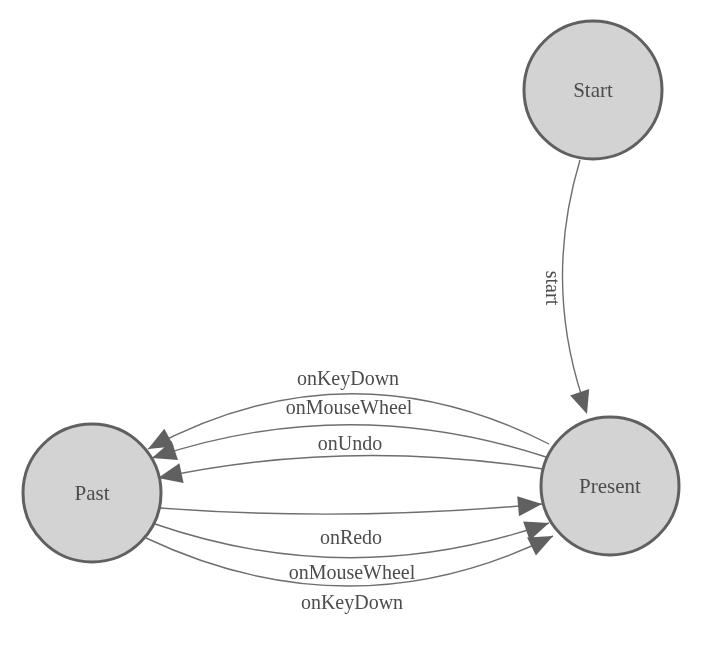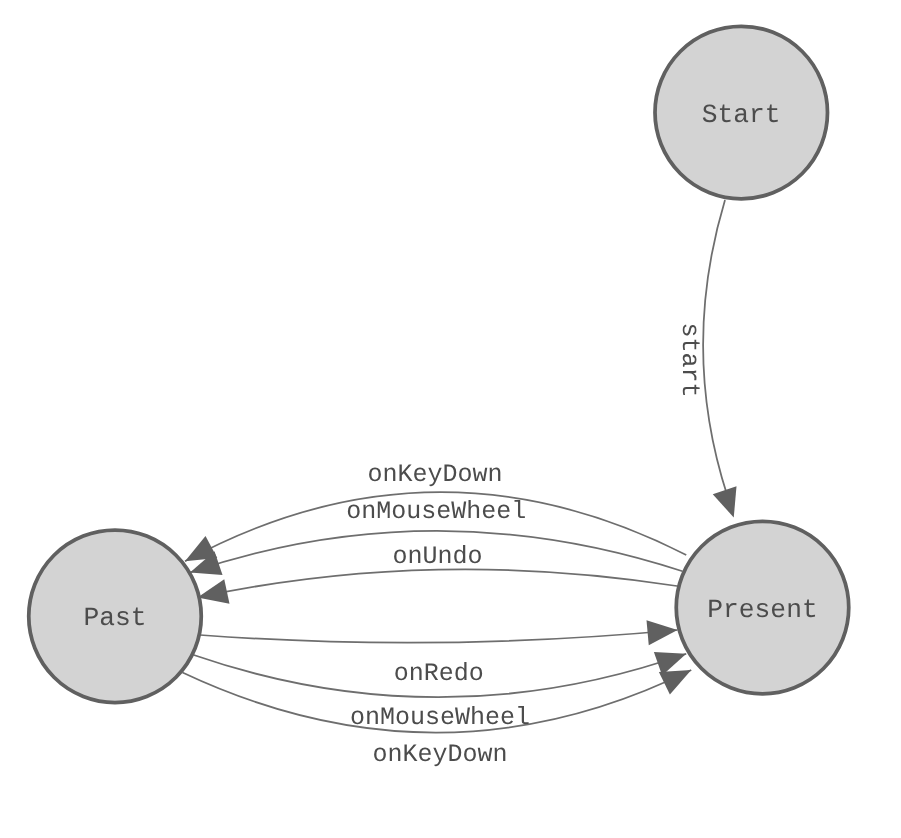--- a/index.html
+++ b/index.html
@@ -5,21 +5,21 @@
   html, body {
     margin: 0;
     padding: 0;
     background: #ffffff;
   }
   .canvas {
     position: relative;
     width: 721px;
     height: 670px;
     background: var(--background, #ffffff);
-    font-family: Liberation Mono, monospace;
+    font-family: Liberation Serif, serif;
     overflow: hidden;
   }
   svg { display: block; }
   .node-circle {
     fill: var(--node_fill, #d3d3d3);
     stroke: var(--node_border, #606060);
     stroke-width: 3;
   }
   .edge-path {
     fill: none;

